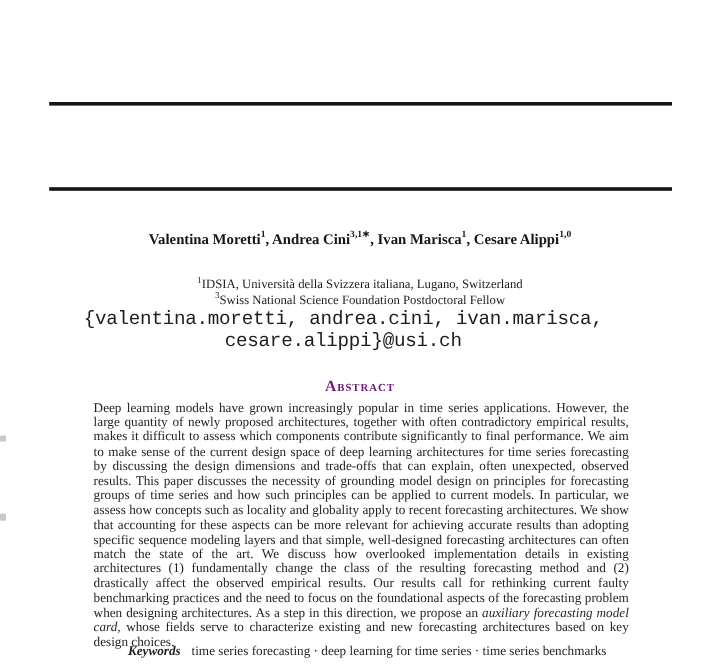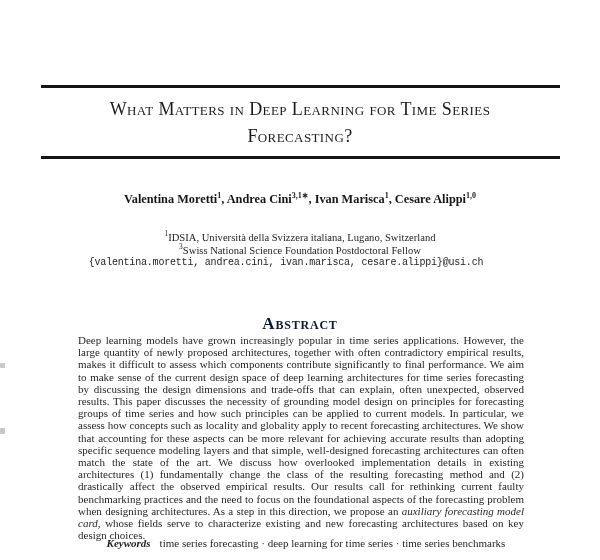--- a/index.html
+++ b/index.html
@@ -68,36 +68,36 @@
   }
   .affiliations sup { font-size: 7.5px; line-height: 0; }
 
   .email {
     position: absolute;
     top: 257px;
     left: 0;
     width: 572px;
     text-align: center;
     font-family: "Liberation Mono", "DejaVu Sans Mono", monospace;
-    font-size: 10px;
+    font-size: 16px;
     letter-spacing: -0.2px;
     color: #1d1d1d;
   }
 
   .abstract-heading {
     position: absolute;
     top: 314px;
     left: 40px;
     width: 520px;
     text-align: center;
     font-weight: bold;
     font-variant: small-caps;
     letter-spacing: 0.8px;
-    font-size: 17px;
-    color: #0f172a;
+    font-size: 13px;
+    color: #701a75;
   }
 
   .abstract-body {
     position: absolute;
     top: 334px;
     left: 78px;
     width: 446px;
     text-align: justify;
     font-size: 11px;
     line-height: 12.2px;
@@ -137,24 +137,20 @@
 </head>
 <body>
 
 <div class="page">
 
   <div class="edge-artifact edge-artifact-1"></div>
   <div class="edge-artifact edge-artifact-2"></div>
 
   <div class="rule rule-top"></div>
 
-  <h1 class="title" style="margin:0; font-weight:normal;">
-    <span class="tline">What Matters in Deep Learning for Time Series</span>
-    <span class="tline">Forecasting?</span>
-  </h1>
 
   <div class="rule rule-bottom"></div>
 
   <div class="authors"><span class="author"><span>Valentina Moretti</span><sup>1</sup><span>, </span></span><span class="author"><span>Andrea Cini</span><sup>3,1∗</sup><span>, </span></span><span class="author"><span>Ivan Marisca</span><sup>1</sup><span>, </span></span><span class="author"><span>Cesare Alippi</span><sup>1,0</sup></span></div>
 
   <div class="affiliations">
     <div><sup>1</sup><span>IDSIA, Università della Svizzera italiana, Lugano, Switzerland</span></div>
     <div><sup>3</sup><span>Swiss National Science Foundation Postdoctoral Fellow</span></div>
   </div>
 

